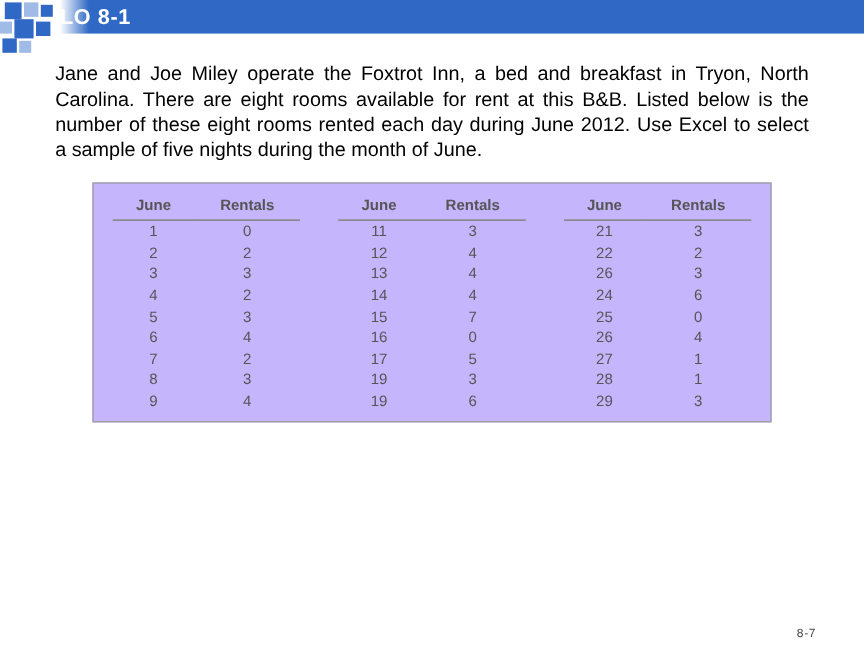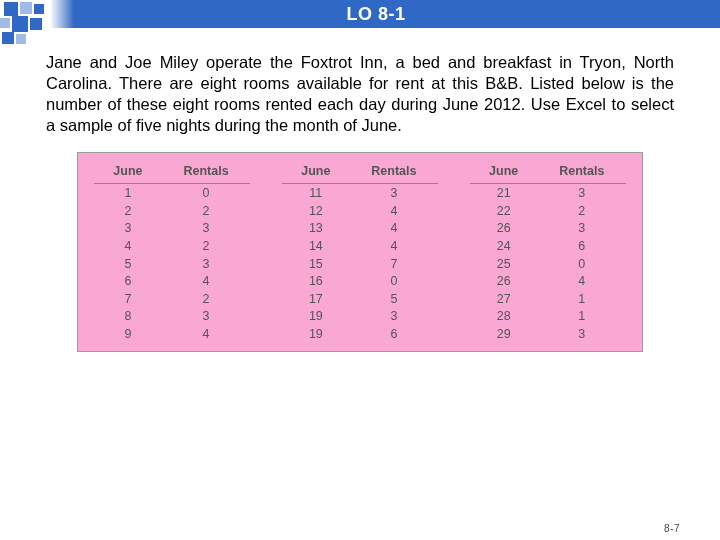--- a/index.html
+++ b/index.html
@@ -20,21 +20,21 @@
   }
   .header-blue-strip {
     position: absolute;
     top: 0;
     right: 0;
     height: 28px;
     width: 670px;
     background: linear-gradient(to right, #fff 0px, #2f69c5 24px, #2f69c5 100%);
     display: flex;
     align-items: center;
-    justify-content: center;
+    justify-content: flex-start;
     padding-right: 18px;
   }
   .header-blue-strip span {
     color: #fff;
     font-size: 18px;
     font-weight: bold;
     letter-spacing: 0.5px;
   }
   .corner-squares {
     position: absolute;
@@ -57,21 +57,21 @@
     font-size: 16.5px;
     line-height: 1.28;
     color: #000;
     text-align: justify;
     margin: 0 0 14px 0;
   }
   .table-wrap {
     margin: 16px auto;
     width: 566px;
     border: 1px solid #9a9a9a;
-    background: #f9a8d4;
+    background: #c4b5fd;
     padding: 8px 16px 8px 16px;
   }
   table {
     width: 100%;
     border-collapse: collapse;
     font-size: 12.5px;
     color: #555;
   }
   thead th {
     font-weight: bold;

